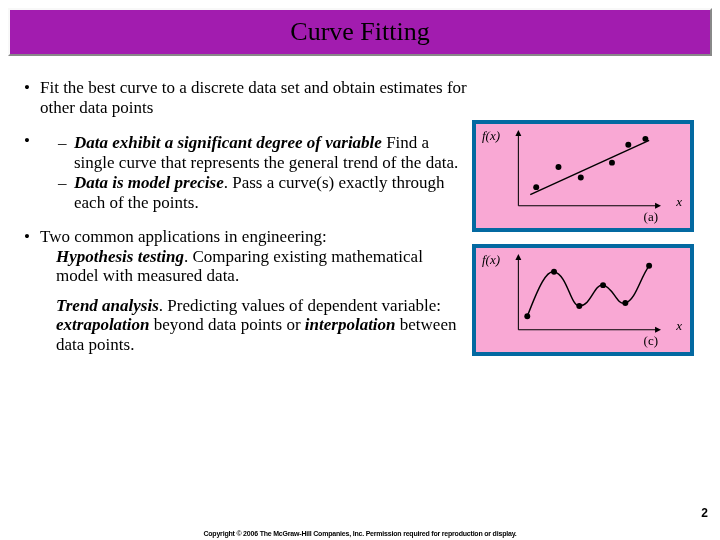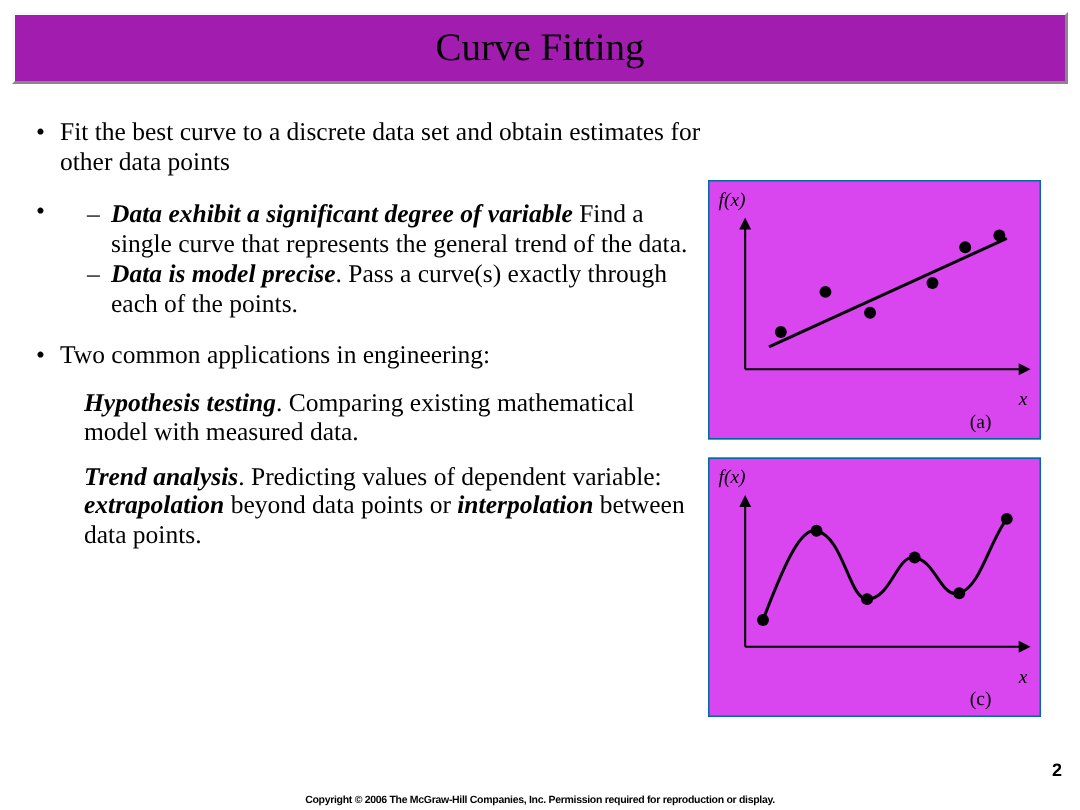--- a/index.html
+++ b/index.html
@@ -54,23 +54,23 @@
   .bolditalic { font-weight: bold; font-style: italic; }
   .right-col {
     width: 222px;
     padding-top: 58px;
     display: flex;
     flex-direction: column;
     gap: 12px;
   }
   .chart-box {
     width: 222px;
-    height: 173px;
-    background: #d946ef;
-    border: 1px solid #0369a1;
+    height: 112px;
+    background: #f9a8d4;
+    border: 4px solid #0369a1;
     position: relative;
   }
   .chart-box svg { width: 100%; height: 100%; display: block; }
   .axis-label {
     position: absolute;
     font-style: italic;
     font-family: "Times New Roman", serif;
     font-size: 13px;
     color: #000;
   }
@@ -120,21 +120,21 @@
             <div class="sub-dash">–</div>
             <div class="sub-body"><span class="ital">Data is model </span><span class="bolditalic">precise</span><span>. Pass a curve(s) exactly through each of the points.</span></div>
           </div>
         </div>
       </div>
     </div>
 
     <div class="bullet apps-block">
       <div class="bullet-mark">•</div>
       <div class="bullet-body">
-        <div style="margin-bottom:12px">Two common applications in engineering:</div>
+        <div style="">Two common applications in engineering:</div>
         <div class="para"><span class="ital">Hypothesis testing</span><span>. Comparing existing mathematical model with measured data.</span></div>
         <div class="para"><span class="ital">Trend analysis</span><span>. Predicting values of dependent variable: </span><span class="bolditalic">extrapolation</span><span> beyond data points or </span><span class="bolditalic">interpolation</span><span> between data points.</span></div>
       </div>
     </div>
 
   </div>
 
   <div class="right-col">
 
     <div class="chart-box">

